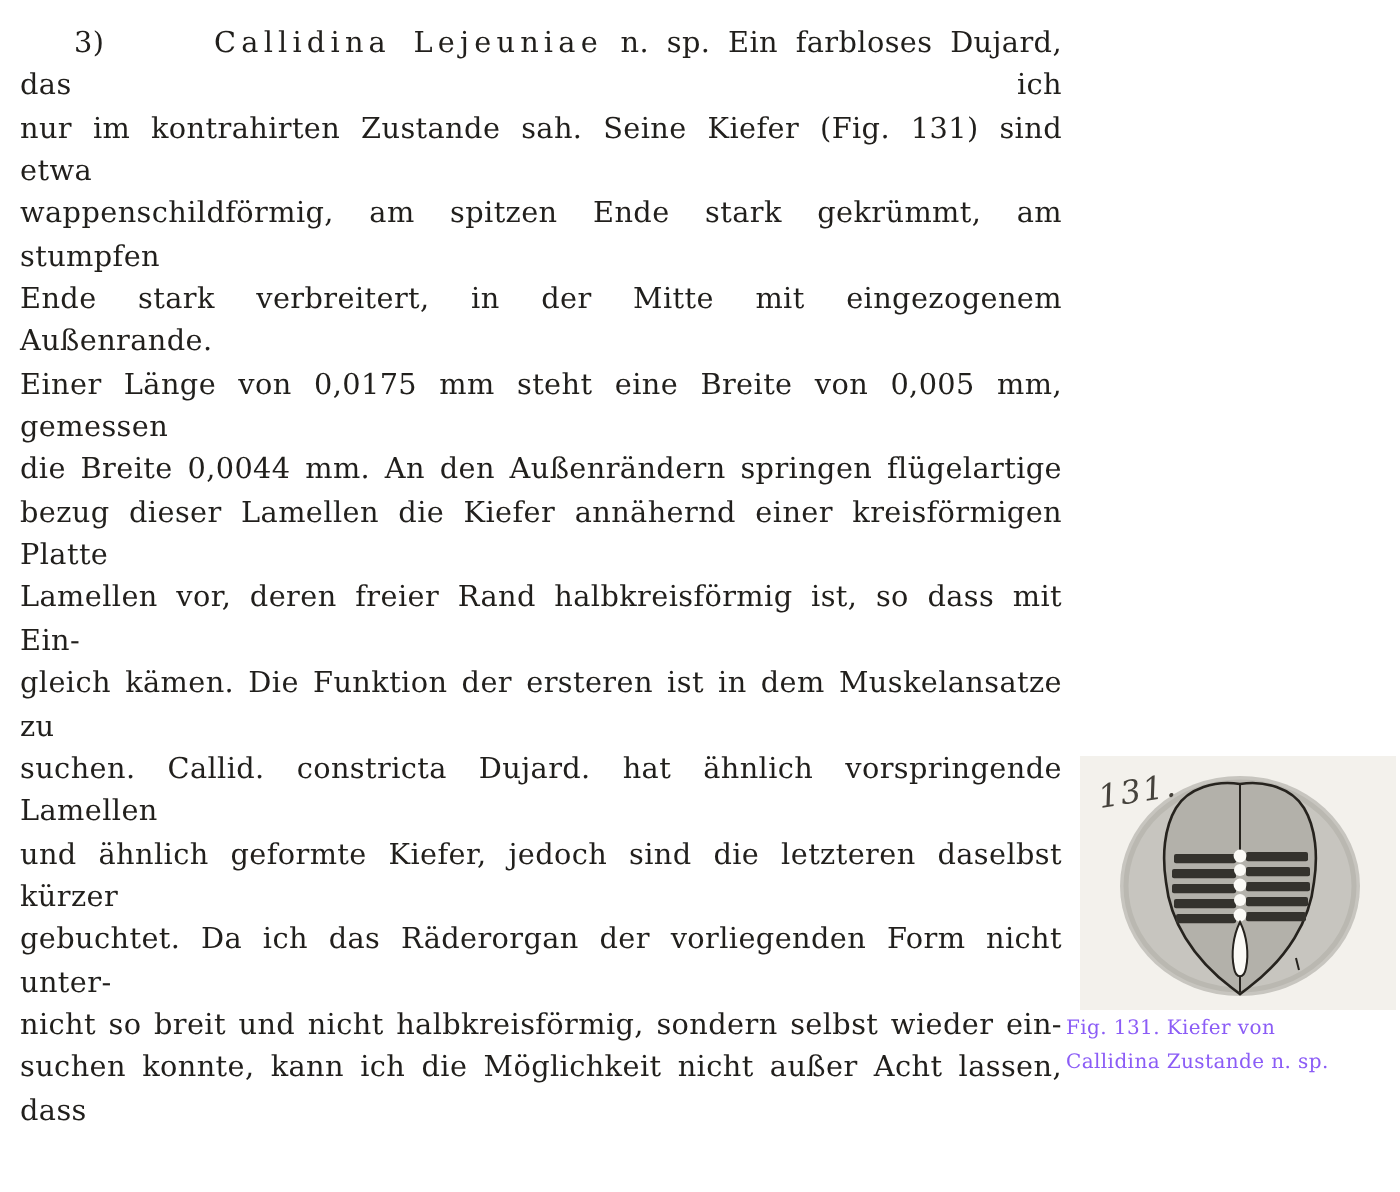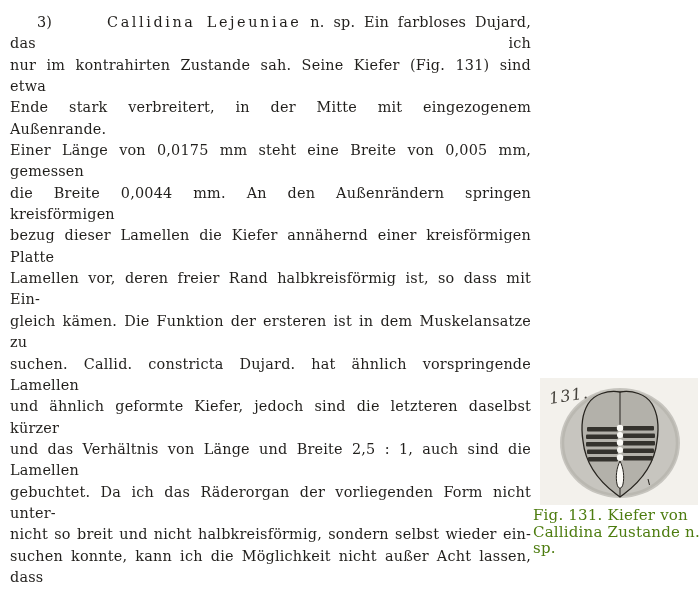--- a/index.html
+++ b/index.html
@@ -7,40 +7,40 @@
         font-family:"DejaVu Serif","Liberation Serif",serif;color:#211f1c;}
   .textcol{position:absolute;left:10px;top:12px;width:521px;}
   .tl{font-size:14.4px;line-height:21.35px;text-align:justify;text-align-last:justify;
       letter-spacing:0.2px;word-spacing:1.4px;white-space:normal;}
   .tl.ind{text-indent:27px;}
   .g{letter-spacing:2.6px;margin-left:46px;}
   .figwrap{position:absolute;left:540px;top:378px;width:158px;height:127px;background:#f3f1ec;}
   .figsvg{position:absolute;left:546px;top:383px;}
   .figlabel{position:absolute;left:549px;top:386px;font-style:italic;font-size:16px;
             color:#45423c;transform:rotate(-9deg);letter-spacing:1px;}
-  .figcaption{position:absolute;left:533px;top:507px;width:168px;font-size:15px;
-              line-height:16.6px;letter-spacing:0.2px;color:#4d7c0f;}
+  .figcaption{position:absolute;left:533px;top:507px;width:168px;font-size:10px;
+              line-height:16.6px;letter-spacing:0.2px;color:#8b5cf6;}
 </style>
 </head>
 <body>
 
 <div class="page">
 
   <div class="textcol" id="textcol">
       <div class="tl ind"><span>3) </span><span class="g">Callidina Lejeuniae</span><span> n. sp.  Ein farbloses Dujard, das ich</span></div>
       <div class="tl"><span>nur im kontrahirten Zustande sah. Seine Kiefer (Fig. 131) sind etwa</span></div>
+      <div class="tl"><span>wappenschildförmig, am spitzen Ende stark gekrümmt, am stumpfen</span></div>
       <div class="tl"><span>Ende stark verbreitert, in der Mitte mit eingezogenem Außenrande.</span></div>
       <div class="tl"><span>Einer Länge von 0,0175 mm steht eine Breite von 0,005 mm, gemessen</span></div>
-      <div class="tl"><span>die Breite 0,0044 mm.  An den Außenrändern springen kreisförmigen</span></div>
+      <div class="tl"><span>die Breite 0,0044 mm.  An den Außenrändern springen flügelartige</span></div>
       <div class="tl"><span>bezug dieser Lamellen die Kiefer annähernd einer kreisförmigen Platte</span></div>
       <div class="tl"><span>Lamellen vor, deren freier Rand halbkreisförmig ist, so dass mit Ein-</span></div>
       <div class="tl"><span>gleich kämen.  Die Funktion der ersteren ist in dem Muskelansatze zu</span></div>
       <div class="tl"><span>suchen.  Callid. constricta Dujard. hat ähnlich vorspringende Lamellen</span></div>
       <div class="tl"><span>und ähnlich geformte Kiefer, jedoch sind die letzteren daselbst kürzer</span></div>
-      <div class="tl"><span>und das Verhältnis von Länge und Breite 2,5 : 1, auch sind die Lamellen</span></div>
       <div class="tl"><span>gebuchtet.  Da ich das Räderorgan der vorliegenden Form nicht unter-</span></div>
       <div class="tl"><span>nicht so breit und nicht halbkreisförmig, sondern selbst wieder ein-</span></div>
       <div class="tl"><span>suchen konnte, kann ich die Möglichkeit nicht außer Acht lassen, dass</span></div>
     </div>
 
   <div class="figwrap"></div>
 
   <svg class="figsvg" width="150" height="122" viewBox="0 0 150 122">
 
     <ellipse cx="74" cy="60" rx="60" ry="55" fill="#c7c5bf"></ellipse>

